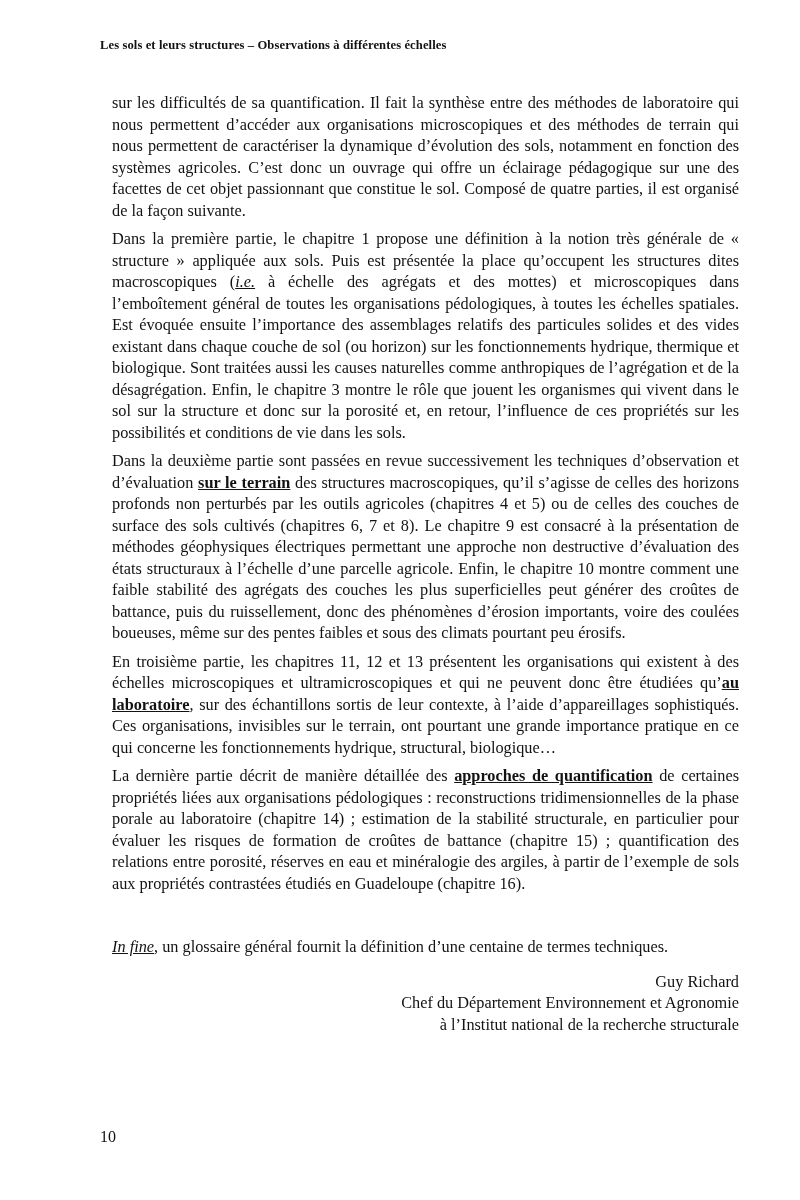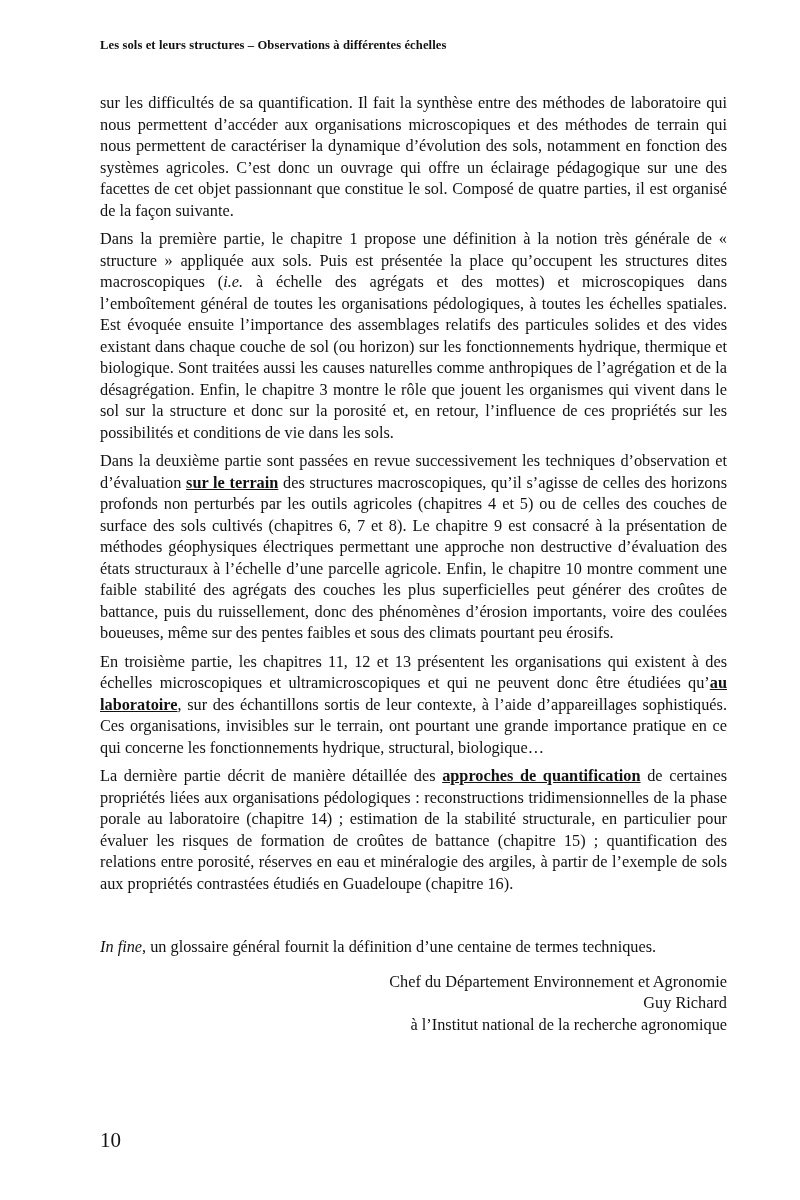--- a/index.html
+++ b/index.html
@@ -22,49 +22,49 @@
     left: 100px;
     width: 627px;
     font-size: 12.6px;
     font-weight: bold;
     letter-spacing: 0.1px;
     color: #121212;
   }
   .body-text {
     position: absolute;
     top: 92px;
-    left: 100px;
+    left: 112px;
     width: 627px;
     font-size: 16.3px;
     line-height: 21.5px;
     text-align: justify;
     hyphens: auto;
     -webkit-hyphens: auto;
   }
   .body-text p {
     margin: 0 0 7px 0;
     padding: 0;
   }
   .body-text p:last-of-type {
     margin-bottom: 0;
     margin-top: 42px;
   }
   .b { font-weight: bold; text-decoration: underline; }
-  .i { font-style: italic; }
+  .i { font-style: italic; text-decoration: underline; }
   .signature {
     margin-top: 13px;
     text-align: right;
     font-size: 16.3px;
     line-height: 21.5px;
   }
   .page-number {
     position: absolute;
     left: 100px;
     top: 1128px;
-    font-size: 21px;
+    font-size: 16px;
     color: #121212;
   }
 </style>
 </head>
 <body>
 
 <div class="page">
 
   <header class="running-header">Les sols et leurs structures – Observations à différentes échelles</header>
 
@@ -76,22 +76,22 @@
 
     <p><span>Dans la deuxième partie sont passées en revue successivement les techniques d’observation et d’évaluation </span><span class="b">sur le terrain</span><span> des structures macroscopiques, qu’il s’agisse de celles des horizons profonds non perturbés par les outils agricoles (chapitres 4 et 5) ou de celles des couches de surface des sols cultivés (chapitres 6, 7 et 8). Le chapitre 9 est consacré à la présentation de méthodes géophysiques électriques permettant une approche non destructive d’évaluation des états structuraux à l’échelle d’une parcelle agricole. Enfin, le chapitre 10 montre comment une faible stabilité des agrégats des couches les plus superficielles peut générer des croûtes de battance, puis du ruissellement, donc des phénomènes d’érosion importants, voire des coulées boueuses, même sur des pentes faibles et sous des climats pourtant peu érosifs.</span></p>
 
     <p><span>En troisième partie, les chapitres 11, 12 et 13 présentent les organisations qui existent à des échelles microscopiques et ultramicroscopiques et qui ne peuvent donc être étudiées qu’</span><span class="b">au laboratoire</span><span>, sur des échantillons sortis de leur contexte, à l’aide d’appareillages sophistiqués. Ces organisations, invisibles sur le terrain, ont pourtant une grande importance pratique en ce qui concerne les fonctionnements hydrique, structural, biologique…</span></p>
 
     <p><span>La dernière partie décrit de manière détaillée des </span><span class="b">approches de quantification</span><span> de certaines propriétés liées aux organisations pédologiques : reconstructions tridimensionnelles de la phase porale au laboratoire (chapitre 14) ; estimation de la stabilité structurale, en particulier pour évaluer les risques de formation de croûtes de battance (chapitre 15) ; quantification des relations entre porosité, réserves en eau et minéralogie des argiles, à partir de l’exemple de sols aux propriétés contrastées étudiés en Guadeloupe (chapitre 16).</span></p>
 
     <p><span class="i">In fine</span><span>, un glossaire général fournit la définition d’une centaine de termes techniques.</span></p>
 
     <div class="signature">
+      <div>Guy Richard</div>
       <div>Chef du Département Environnement et Agronomie</div>
-      <div>Guy Richard</div>
-      <div>à l’Institut national de la recherche agronomique</div>
+      <div>à l’Institut national de la recherche structurale</div>
     </div>
 
   </main>
 
   <div class="page-number">10</div>
 
 </div>
 
 </body></html>

